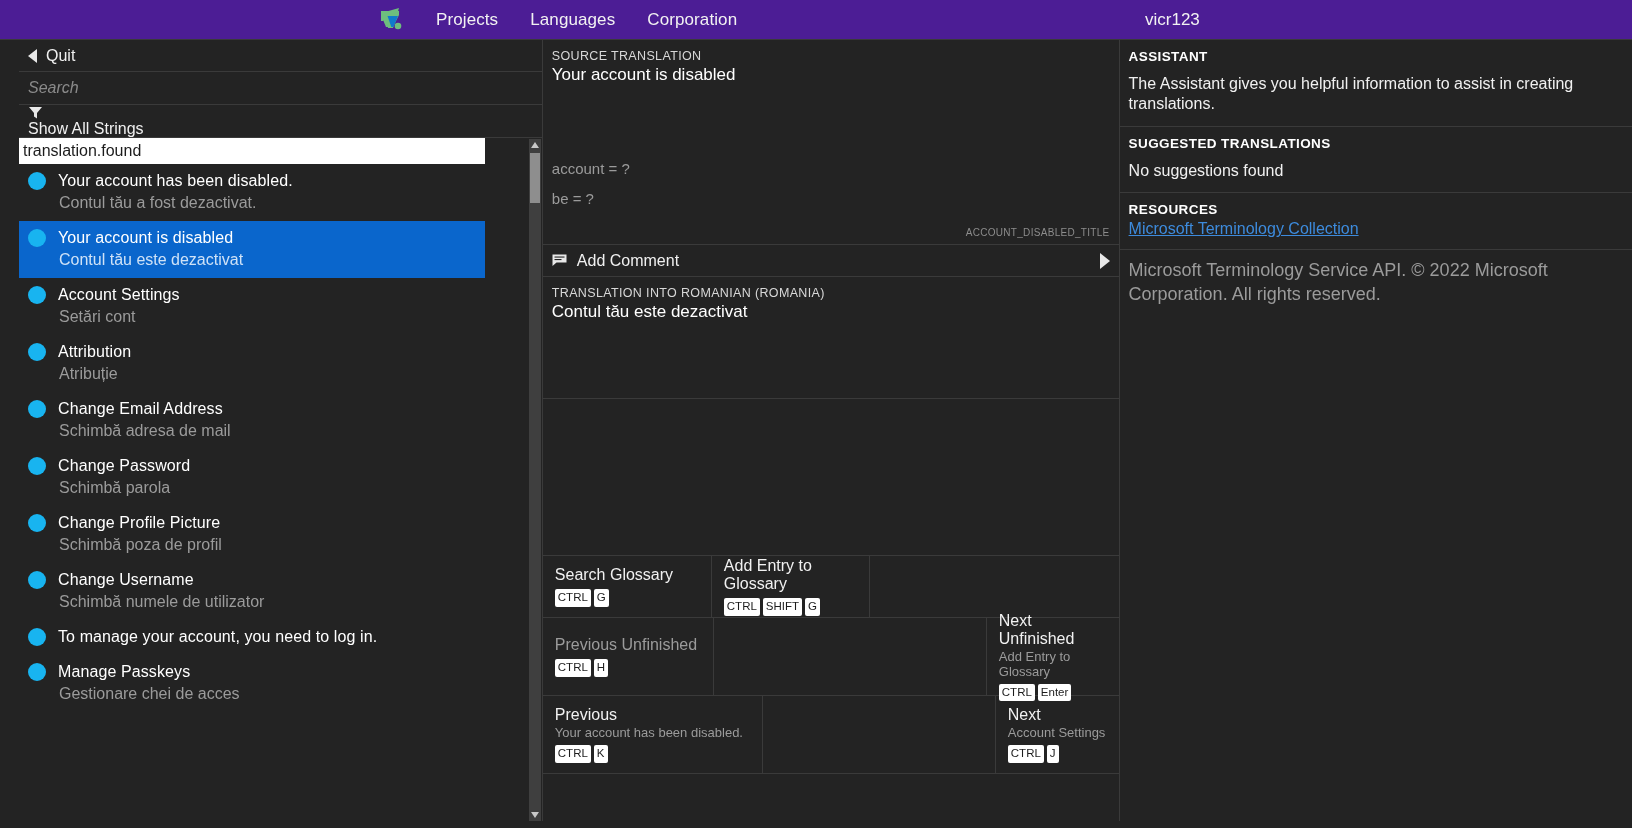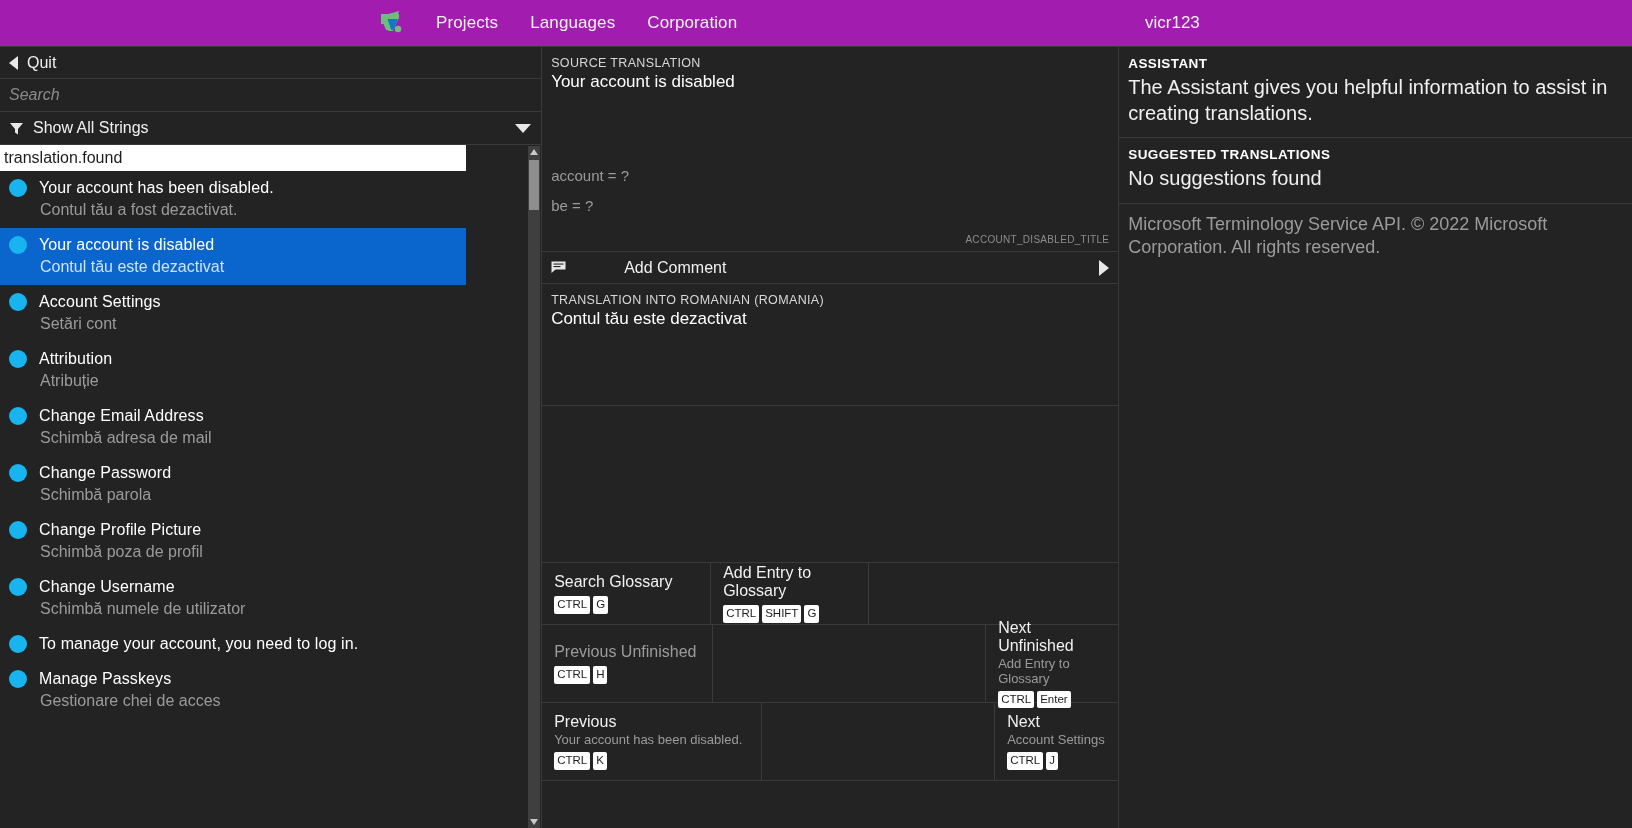--- a/index.html
+++ b/index.html
@@ -6,22 +6,22 @@
   html, body {
     width: 1632px; height: 828px;
     background: #232323;
     font-family: "Liberation Sans", sans-serif;
     color: #e8e8e8;
     overflow: hidden;
   }
 
   
   .topbar {
-    height: 47px;
-    background: #a21caf;
+    height: 40px;
+    background: #4c1d95;
     display: flex;
     align-items: center;
     position: relative;
     border-bottom: 1px solid #3a3a3a;
   }
   .topbar-center {
     position: absolute;
     left: 376px;
     display: flex;
     align-items: center;
@@ -51,20 +51,21 @@
   }
 
   
   .left {
     width: 573px;
     background: #232323;
     border-right: 1px solid #3a3a3a;
     display: flex;
     flex-direction: column;
     position: relative;
+    padding-left: 19px;
   }
   .quitrow {
     height: 32px;
     display: flex;
     align-items: center;
     gap: 9px;
     padding: 0 9px;
     border-bottom: 1px solid #3a3a3a;
     cursor: pointer;
   }
@@ -92,23 +93,24 @@
     font-family: "Liberation Sans", sans-serif;
     font-size: 16px;
     font-style: italic;
   }
   .searchrow input::placeholder { color: #8a8a8a; }
 
   .filterrow {
     height: 33px;
     border-bottom: 1px solid #3a3a3a;
     display: flex;
-    align-items: center;
+    align-items: flex-start;
     padding: 0 10px 0 9px;
     cursor: pointer;
+    flex-direction: column;
   }
   .funnel { margin-right: 9px; display: block; }
   .filter-label { font-size: 16px; color: #f0f0f0; flex: 1; }
   .chev-down {
     width: 0; height: 0;
     border-left: 8px solid transparent;
     border-right: 8px solid transparent;
     border-top: 9px solid #e8e8e8;
   }
 
@@ -233,21 +235,20 @@
     letter-spacing: .3px;
   }
 
   .commentbar {
     height: 32px;
     display: flex;
     align-items: center;
     padding: 0 9px;
     border-bottom: 1px solid #3a3a3a;
     cursor: pointer;
-    gap: 48px;
   }
   .cmt-icon { margin-right: 10px; display: block; }
   .cmt-label { font-size: 16px; color: #f0f0f0; flex: 1; }
   .tri-right {
     width: 0; height: 0;
     border-top: 8px solid transparent;
     border-bottom: 8px solid transparent;
     border-left: 10px solid #e8e8e8;
   }
 
@@ -313,23 +314,23 @@
     border-bottom: 1px solid #3a3a3a;
   }
   .rhead {
     font-size: 13.5px;
     font-weight: bold;
     letter-spacing: .4px;
     color: #ffffff;
     text-transform: uppercase;
   }
   .rbody {
-    font-size: 20px;
+    font-size: 16px;
     color: #f0f0f0;
-    margin-top: 4px;
+    margin-top: 10px;
     line-height: 1.28;
   }
   .rlink {
     font-size: 16px;
     color: #3d8bdd;
     text-decoration: underline;
     margin-top: 3px;
     display: inline-block;
     cursor: pointer;
   }
@@ -557,16 +558,20 @@
 
   <div class="right">
     <div class="rsection">
       <div class="rhead">ASSISTANT</div>
       <div class="rbody">The Assistant gives you helpful information to assist in creating translations.</div>
     </div>
     <div class="rsection">
       <div class="rhead">SUGGESTED TRANSLATIONS</div>
       <div class="rbody">No suggestions found</div>
     </div>
+    <div class="rsection">
+      <div class="rhead">RESOURCES</div>
+      <a class="rlink">Microsoft Terminology Collection</a>
+    </div>
     <div class="rfoot">Microsoft Terminology Service API. © 2022 Microsoft Corporation. All rights reserved.</div>
   </div>
 
 </div>
 
 </body></html>

